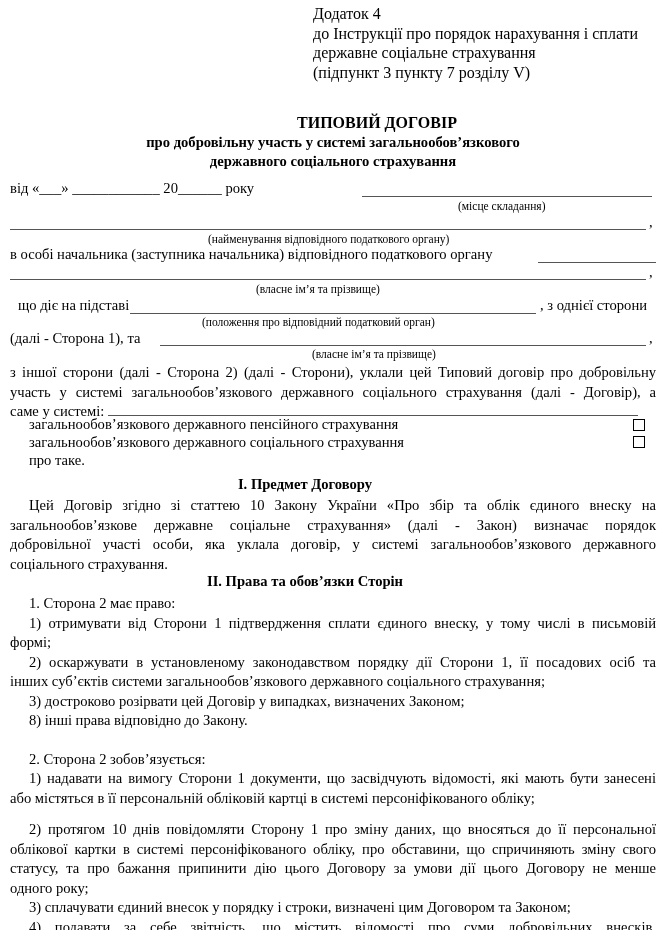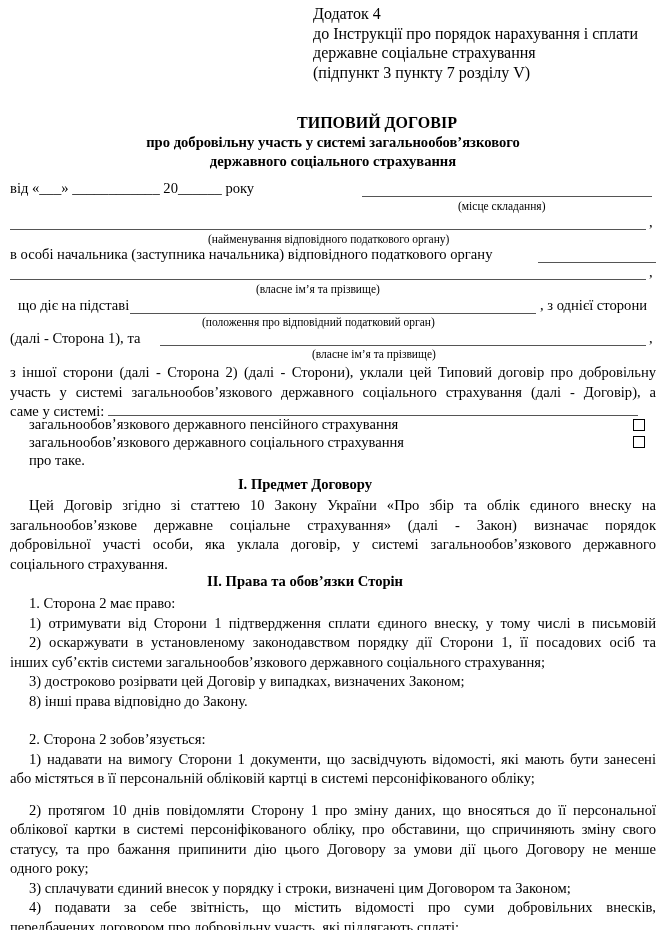--- a/index.html
+++ b/index.html
@@ -78,20 +78,21 @@
   <div class="jl">загальнообов’язкове державне соціальне страхування» (далі - Закон) визначає порядок</div>
   <div class="jl">добровільної участі особи, яка уклала договір, у системі загальнообов’язкового державного</div>
   <div>соціального страхування.</div>
 </div>
 
 <div class="sect" style="top:573px;">II. Права та обов’язки Сторін</div>
 <div class="para" style="top:594px;">
   <div style="padding-left:19px;">1. Сторона 2 має право:</div>
 
   <div class="jl" style="padding-left:19px;">1) отримувати від Сторони 1 підтвердження сплати єдиного внеску, у тому числі в письмовій</div>
+  <div>формі;</div>
 
   <div class="jl" style="padding-left:19px;">2) оскаржувати в установленому законодавством порядку дії Сторони 1, її посадових осіб та</div>
   <div>інших суб’єктів системи загальнообов’язкового державного соціального страхування;</div>
 
   <div style="padding-left:19px;">3) достроково розірвати цей Договір у випадках, визначених Законом;</div>
   <div style="padding-left:19px;">8) інші права відповідно до Закону.</div>
 
   <div style="padding-left:19px;margin-top:19px;">2. Сторона 2 зобов’язується:</div>
 
   <div class="jl" style="padding-left:19px;">1) надавати на вимогу Сторони 1 документи, що засвідчують відомості, які мають бути занесені</div>

